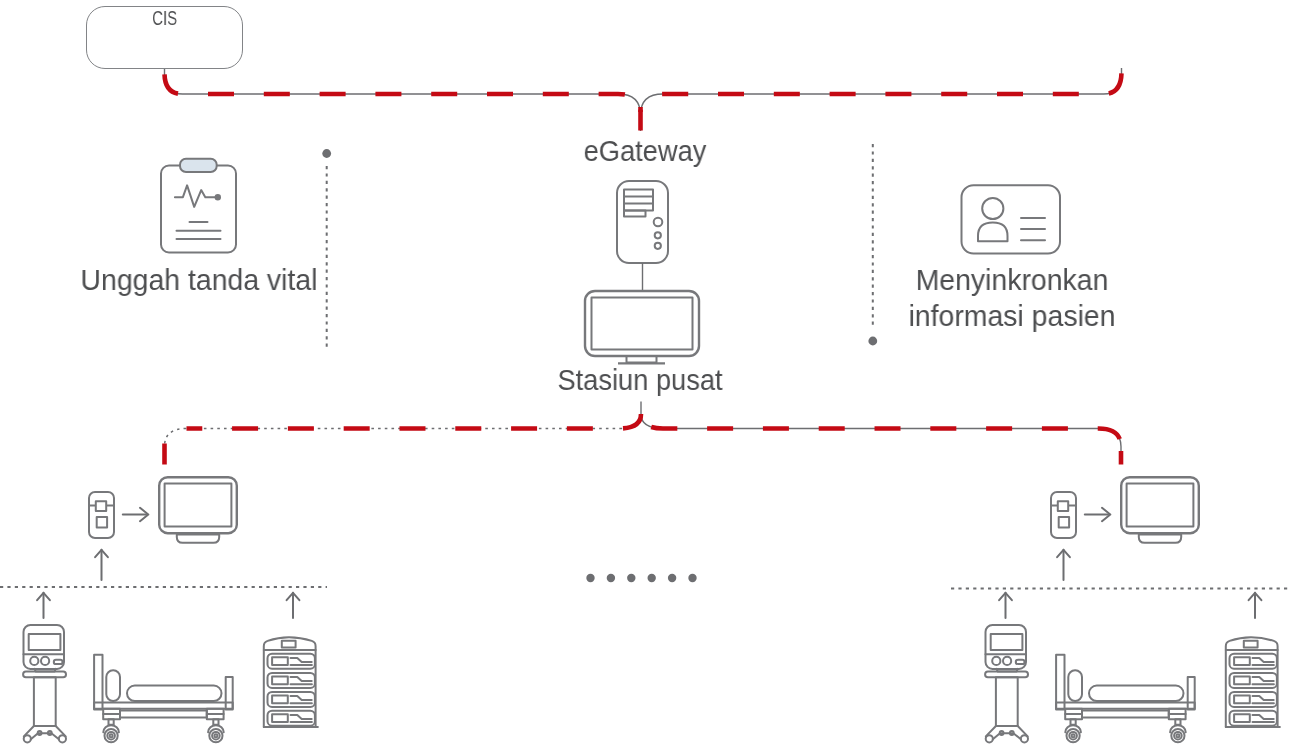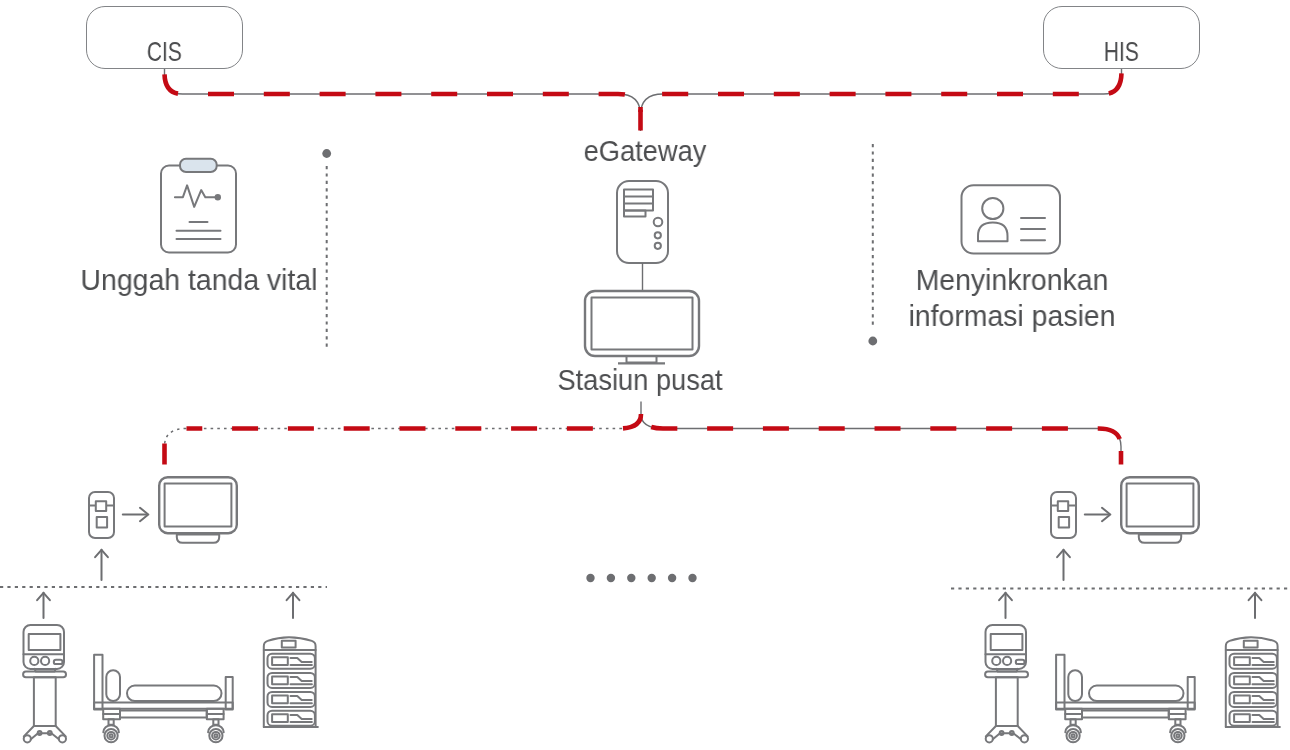--- a/index.html
+++ b/index.html
@@ -17,22 +17,22 @@
   
   .ic   {stroke:var(--icon-gray);stroke-width:2;fill:none;stroke-linejoin:round;stroke-linecap:round;}
   .ic24 {stroke:var(--icon-gray);stroke-width:2.4;fill:none;stroke-linejoin:round;}
   .icf  {stroke:var(--icon-gray);stroke-width:2;fill:#ffffff;stroke-linejoin:round;}
   .fillg{fill:var(--icon-gray);stroke:none;}
   .clip {stroke:var(--icon-gray);stroke-width:2;fill:var(--clip-fill);}
   
   .lbl{position:absolute;color:var(--text-gray);font-weight:400;text-align:center;
        line-height:1.2;white-space:nowrap;transform-origin:50% 50%;will-change:transform;}
   .sysbox{position:absolute;width:157px;height:63px;border:1.6px solid var(--box-border);
-          border-radius:19px;display:flex;align-items:flex-end;justify-content:center;
-          color:var(--text-gray);font-size:28px;background:#fff;box-sizing:border-box;}
+          border-radius:19px;display:flex;align-items:flex-start;justify-content:center;
+          color:var(--text-gray);font-size:20px;background:#fff;box-sizing:border-box;}
   .sysbox span{transform:scaleX(0.75);transform-origin:50% 50%;display:inline-block;will-change:transform;}
 </style>
 </head>
 <body>
 
 <div id="stage">
 
   <svg id="wires" width="1290" height="750" viewBox="0 0 1290 750">
     <defs>
       <g id="g-pumpmod">
@@ -222,23 +222,20 @@
       <circle class="dot" cx="631.3" cy="578" r="4.2"></circle>
       <circle class="dot" cx="651.7" cy="578" r="4.2"></circle>
       <circle class="dot" cx="672.1" cy="578" r="4.2"></circle>
       <circle class="dot" cx="692.5" cy="578" r="4.2"></circle>
     </g>
   </svg>
 
   <div class="sysbox" style="left:86px;top:6px;">
     <span>CIS</span>
   </div>
-  <div class="sysbox" style="left:1043px;top:6px;">
-    <span>HIS</span>
-  </div>
 
   <div class="lbl" style="left:545px;top:134px;width:200px;font-size:29px;transform:scaleX(0.94);">eGateway</div>
   <div class="lbl" style="left:540px;top:363px;width:200px;font-size:29px;transform:scaleX(0.94);">Stasiun pusat</div>
   <div class="lbl" style="left:49px;top:263px;width:300px;font-size:29px;transform:scaleX(0.98);">Unggah tanda vital</div>
   <div class="lbl" style="left:862px;top:263px;width:300px;font-size:29px;line-height:35.5px;transform:scaleX(0.98);">
     <div>Menyinkronkan</div>
     <div>informasi pasien</div>
   </div>
 </div>
 

